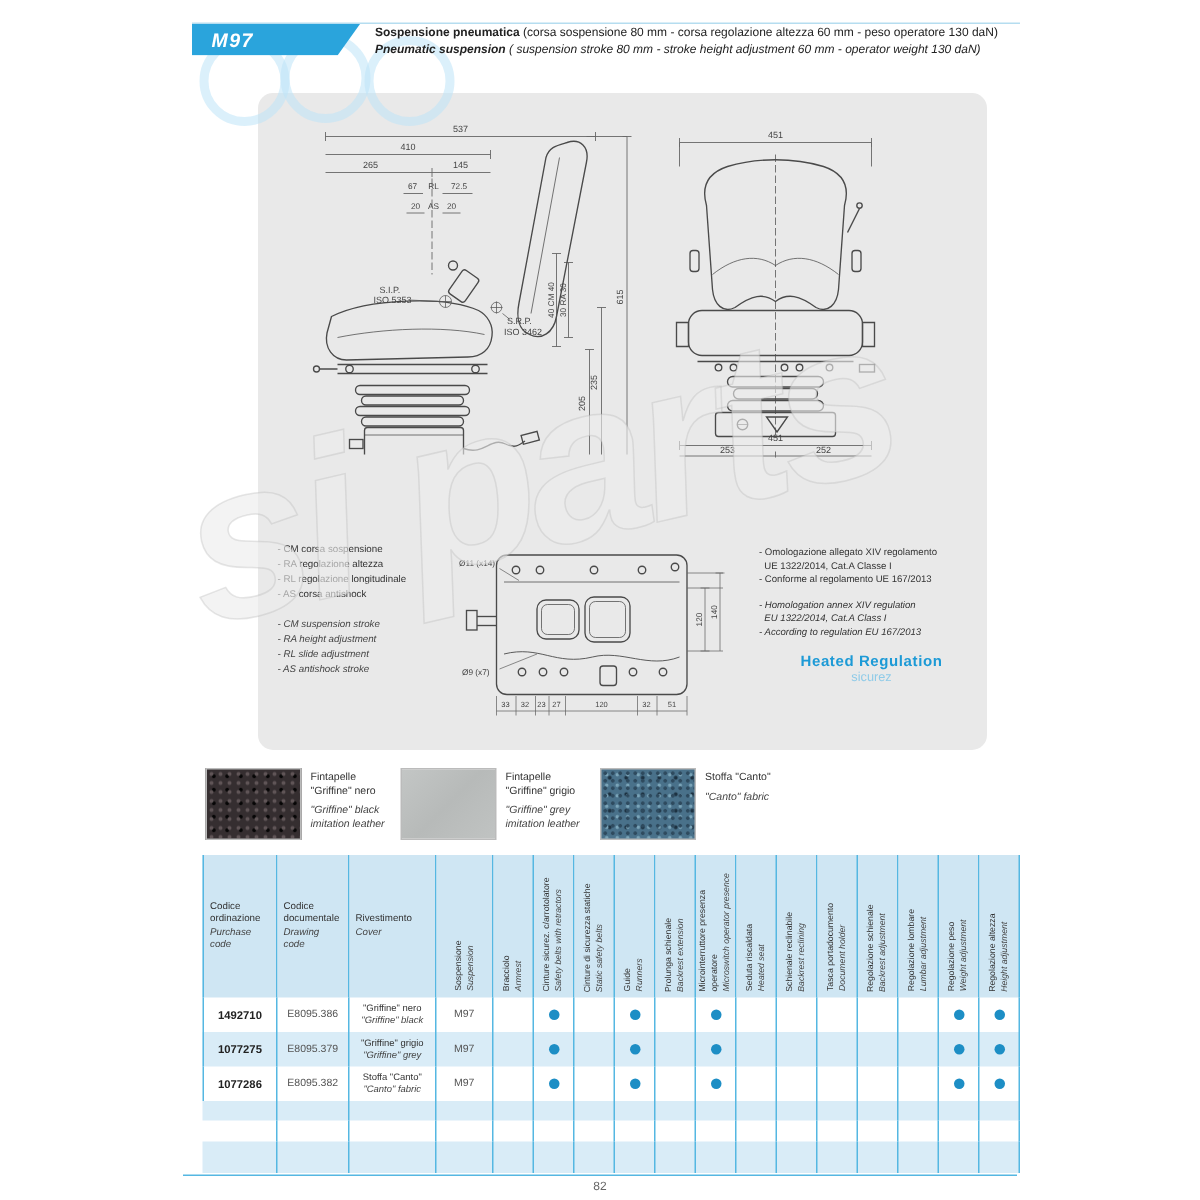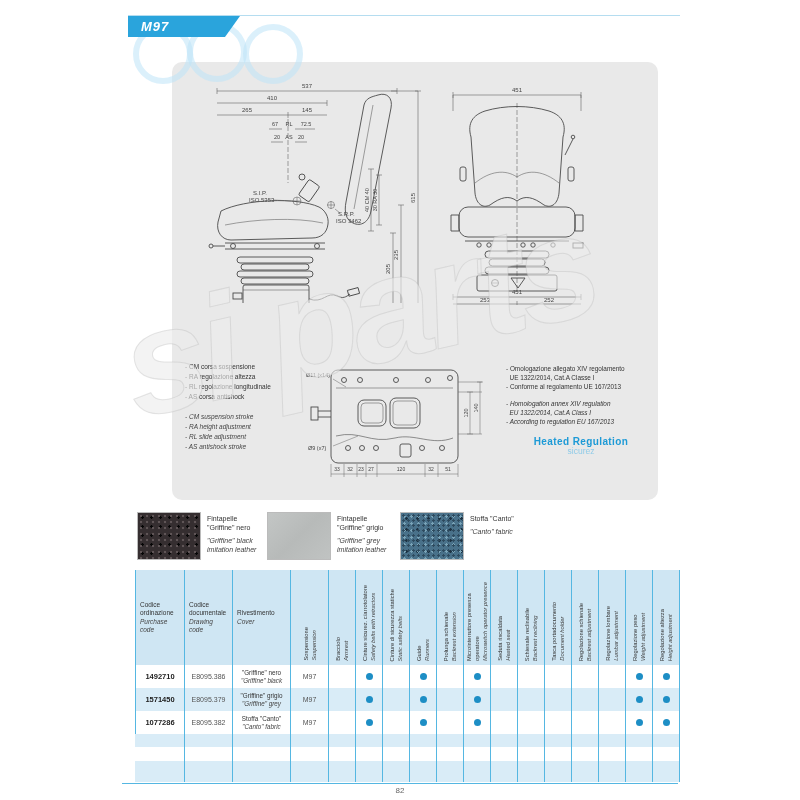--- a/index.html
+++ b/index.html
@@ -90,20 +90,22 @@
   <div class="top-rule"></div>
   <div class="deco-circles">
       <i></i>
       <i></i>
       <i></i>
     </div>
   <div class="badge">
     <span>M97</span>
   </div>
   <div class="titles">
+    <div class="l1"><b>Sospensione pneumatica</b><span> (corsa sospensione 80 mm - corsa regolazione altezza 60 mm - peso operatore 130 daN)</span></div>
+    <div class="l2"><b>Pneumatic suspension</b><span> ( suspension stroke 80 mm - stroke height adjustment 60 mm - operator weight 130 daN)</span></div>
   </div>
 
   <div class="panel"></div>
 
   <svg style="position:absolute;left:185px;top:73px;z-index:2" width="270" height="230" viewBox="0 0 270 230">
     <g stroke="#666" stroke-width="0.6" fill="none">
       <line x1="32" y1="18" x2="212" y2="18"></line>
         <line x1="32" y1="15" x2="32" y2="21"></line>
         <line x1="212" y1="15" x2="212" y2="21"></line>
       <line x1="32" y1="30" x2="142" y2="30"></line>
@@ -469,21 +471,21 @@
           <div class="td opt" style="width: 27px;"></div>
           <div class="td opt" style="width: 27px;"></div>
           <div class="td opt" style="width: 27px;">
             <div class="dot"></div>
           </div>
           <div class="td opt" style="width: 27px;">
             <div class="dot"></div>
           </div>
         </div>
         <div class="trow alt">
-          <div class="td purchase" style="width: 50px;">1571450</div>
+          <div class="td purchase" style="width: 50px;">1077275</div>
           <div class="td drawing" style="width: 48px;">E8095.379</div>
           <div class="td" style="width: 58px;">
             <div class="cov-it">"Griffine" grigio</div>
             <div class="cov-en">"Griffine" grey</div>
           </div>
           <div class="td susp" style="width: 38px;">M97</div>
           <div class="td opt" style="width: 27px;"></div>
           <div class="td opt" style="width: 27px;">
             <div class="dot"></div>
           </div>

